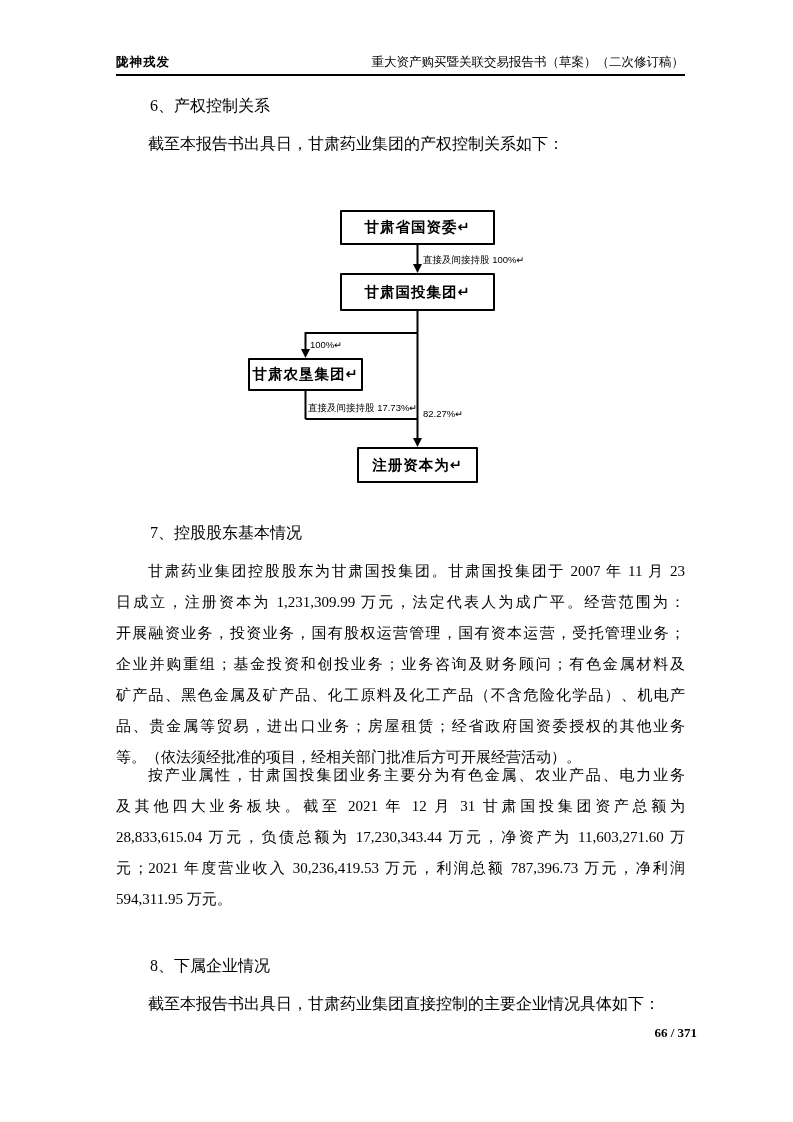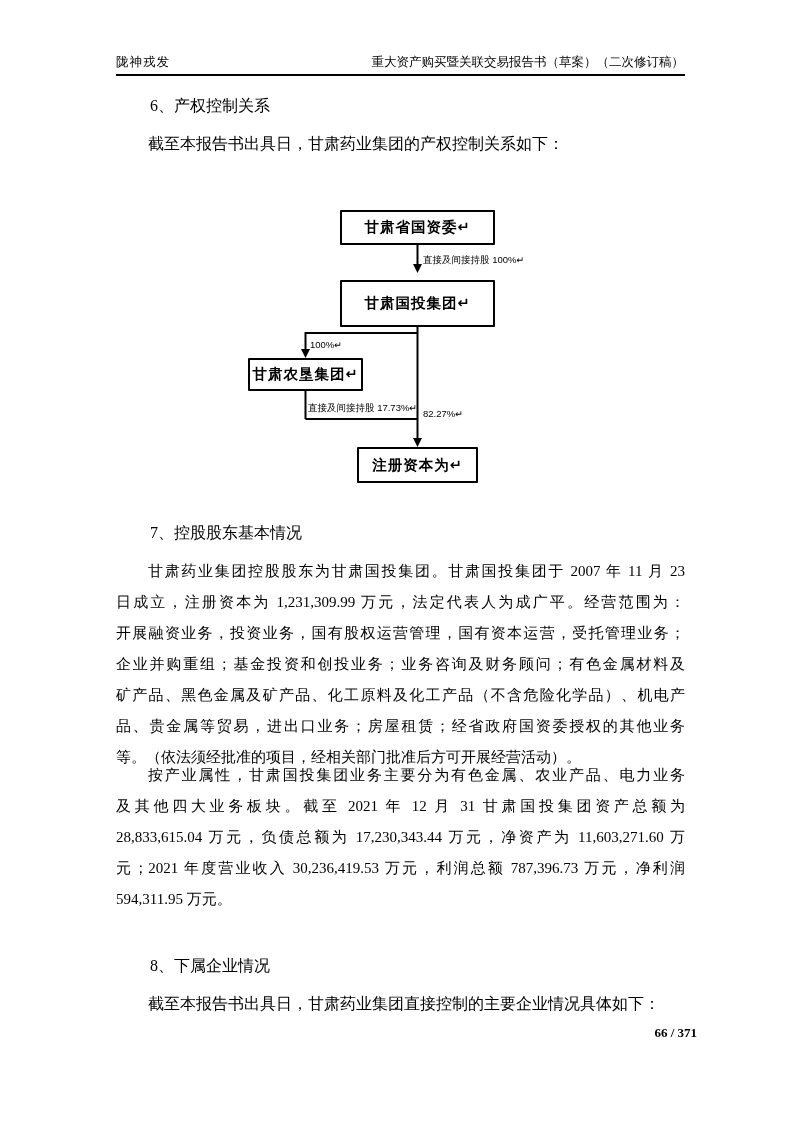--- a/index.html
+++ b/index.html
@@ -9,21 +9,21 @@
     position: relative;
     width: 793px;
     height: 1122px;
     background: #ffffff;
     overflow: hidden;
     margin: 0 auto;
   }
   
   .hdr-left {
     position: absolute; left: 116px; top: 54px;
-    font-size: 12.5px; letter-spacing: 1px;
+    font-size: 12.5px; letter-spacing: 1px; font-weight: bold;
   }
   .hdr-right {
     position: absolute; right: 109px; top: 54px;
     font-size: 12.5px;
   }
   .hdr-rule {
     position: absolute; left: 116px; top: 74px;
     width: 569px; height: 2px; background: #000;
   }
   
@@ -97,21 +97,21 @@
 
       <line x1="305.5" y1="133" x2="417.5" y2="133" stroke="#000" stroke-width="2"></line>
       <line x1="305.5" y1="132" x2="305.5" y2="150" stroke="#000" stroke-width="2"></line>
       <polygon points="305.5,158 301,149 310,149" fill="#000"></polygon>
 
       <line x1="305.5" y1="191" x2="305.5" y2="219" stroke="#000" stroke-width="2"></line>
       <line x1="305.5" y1="219" x2="417.5" y2="219" stroke="#000" stroke-width="2"></line>
     </svg>
 
     <div class="obox" style="left:340px; top:10px;  width:155px; height:35px;">甘肃省国资委↵</div>
-    <div class="obox" style="left:340px; top:80px;  width:155px; height:47px;">甘肃国投集团↵</div>
+    <div class="obox" style="left:340px; top:73px;  width:155px; height:38px;">甘肃国投集团↵</div>
     <div class="obox" style="left:248px; top:158px; width:115px; height:33px;">甘肃农垦集团↵</div>
     <div class="obox" style="left:357px; top:247px; width:121px; height:36px;">注册资本为↵</div>
 
     <div class="clabel" style="left:423px; top:54px;">直接及间接持股 100%↵</div>
     <div class="clabel" style="left:310px; top:139px;">100%↵</div>
     <div class="clabel" style="left:308px; top:202px;">直接及间接持股 17.73%↵</div>
     <div class="clabel" style="left:423px; top:208px;">82.27%↵</div>
   </div>
 
   <div class="heading" style="top:524px;">7、控股股东基本情况</div>

